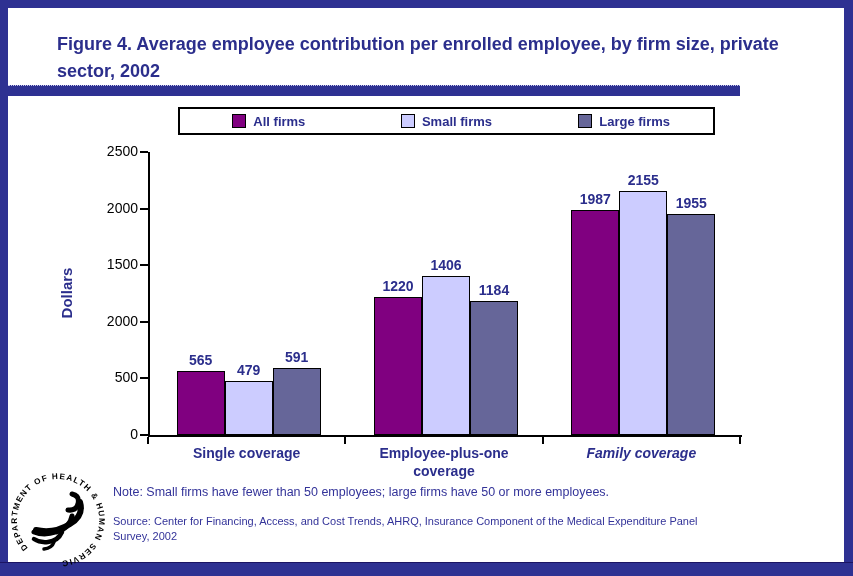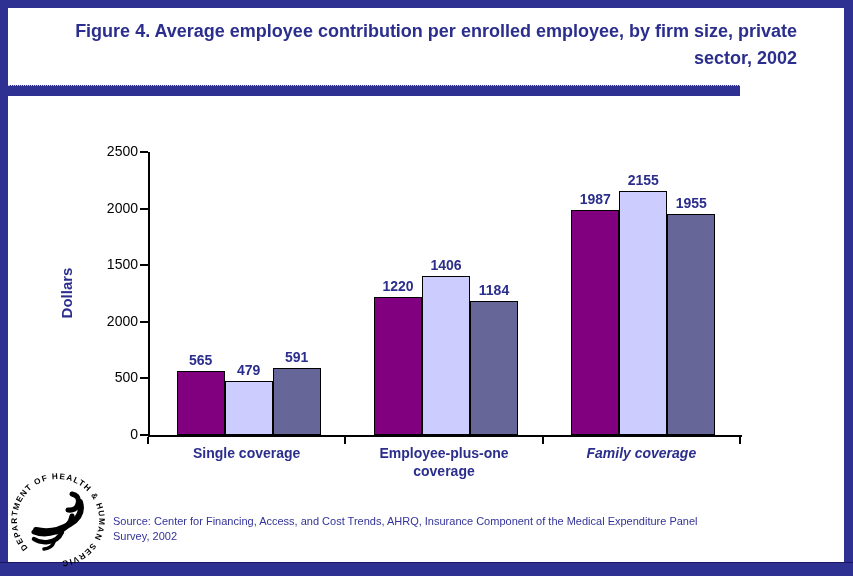--- a/index.html
+++ b/index.html
@@ -7,21 +7,21 @@
     position:relative;width:853px;height:576px;background:#ffffff;
     font-family:"Liberation Sans","DejaVu Sans",sans-serif;overflow:hidden;
   }
   
   .frame-top{position:absolute;left:0;top:0;width:853px;height:8px;background:#2e3192;}
   .frame-left{position:absolute;left:0;top:0;width:8px;height:563px;background:#2e3192;}
   .frame-right{position:absolute;right:0;top:0;width:9px;height:563px;background:#2e3192;}
   .frame-bottom{position:absolute;left:0;bottom:0;width:853px;height:13px;background:#2e3192;border-top:1px solid #1b1464;}
   
   .title{
-    position:absolute;left:57px;top:18px;width:740px;text-align:right;
+    position:absolute;left:57px;top:31px;width:740px;text-align:left;
     color:#2b2e8c;font-size:18px;font-weight:bold;line-height:1.5;
   }
   .title-rule{
     position:absolute;left:8px;top:85px;width:732px;height:10px;background:#2e3192;
     border-top:1px dotted #c8c8ee;
   }
   
   .legend{
     position:absolute;left:178px;top:107px;width:533px;height:24px;
     border:2px solid #000;display:flex;align-items:center;background:#fff;
@@ -72,20 +72,34 @@
 <div class="page">
 
   <div class="frame-top"></div>
   <div class="frame-left"></div>
   <div class="frame-right"></div>
   <div class="frame-bottom"></div>
 
   <div class="title">Figure 4. Average employee contribution per enrolled employee, by firm size, private sector, 2002</div>
   <div class="title-rule"></div>
 
+  <div class="legend" id="legend">
+      <div class="legend-item">
+        <span class="legend-swatch" style="background: rgb(128, 0, 128);"></span>
+        <span class="legend-label">All firms</span>
+      </div>
+      <div class="legend-item">
+        <span class="legend-swatch" style="background: rgb(204, 204, 255);"></span>
+        <span class="legend-label">Small firms</span>
+      </div>
+      <div class="legend-item">
+        <span class="legend-swatch" style="background: rgb(102, 102, 153);"></span>
+        <span class="legend-label">Large firms</span>
+      </div>
+    </div>
 
   <div class="ylabel">Dollars</div>
 
   <div id="yticks">
       <div class="ytick-label" style="left: 78px; top: 426px;">0</div>
       <div class="ytick-mark" style="left: 140px; top: 434px;"></div>
       <div class="ytick-label" style="left: 78px; top: 369.4px; text-align: right;">500</div>
       <div class="ytick-mark" style="left: 140px; top: 377.4px;"></div>
       <div class="ytick-label" style="left: 78px; top: 312.8px;">2000</div>
       <div class="ytick-mark" style="left: 140px; top: 320.8px;"></div>
@@ -123,20 +137,21 @@
       <div class="bar s2" style="left: 517.333px; height: 219px; background: rgb(102, 102, 153);"></div>
       <div class="bar-value" style="left: 509.333px; bottom: 224px;">1955</div>
     </div>
 
   <div id="catlabels">
       <div class="cat-label" style="left: 156.667px;">Single coverage</div>
       <div class="cat-label" style="left: 354px;">Employee-plus-one coverage</div>
       <div class="cat-label" style="left: 551.333px; font-style: italic;">Family coverage</div>
     </div>
 
+  <div class="note">Note: Small firms have fewer than 50 employees; large firms have 50 or more employees.</div>
   <div class="source">Source: Center for Financing, Access, and Cost Trends, AHRQ, Insurance Component of the Medical Expenditure Panel Survey, 2002</div>
 
   <div class="hhs-logo">
     <svg width="96" height="96" viewBox="0 0 96 96">
       <defs>
         <path id="ringPath" d="M 48,89 A 41,41 0 1 1 48.01,89"></path>
       </defs>
       <text font-size="8.2" font-weight="bold" fill="#000" letter-spacing="1.2" font-family="Liberation Sans, sans-serif">
         <textPath href="#ringPath" startOffset="13%" id="hhs-ring-text">DEPARTMENT OF HEALTH &amp; HUMAN SERVICES • USA</textPath>
       </text>

